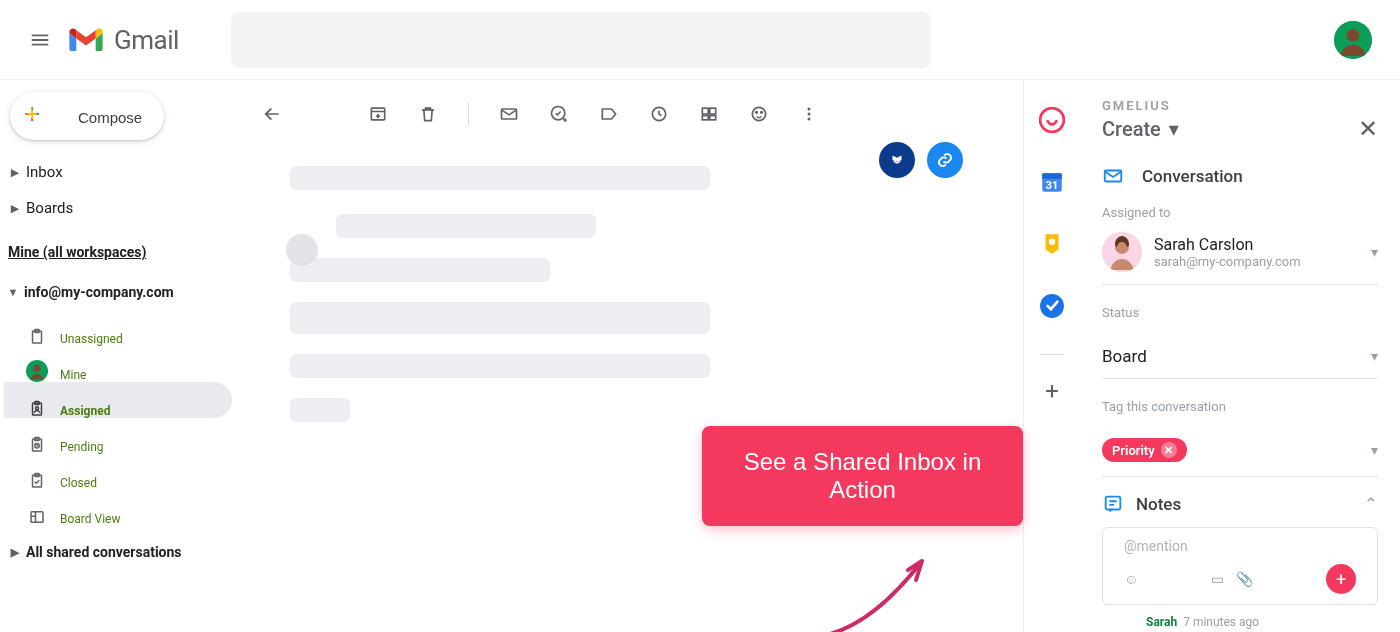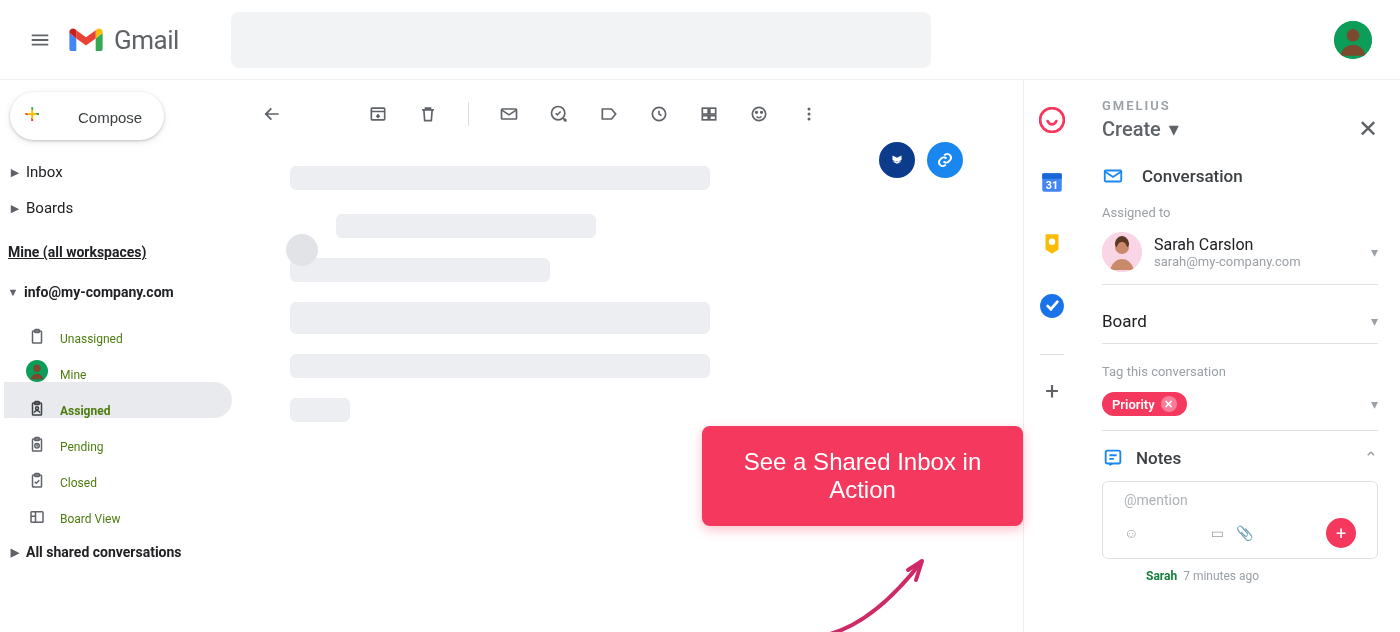--- a/index.html
+++ b/index.html
@@ -77,21 +77,21 @@
 .assigned .nm{font-size:16px;color:#202124;}
 .assigned .em{font-size:13px;color:#9aa0a6;}
 .dd-caret{margin-left:auto;color:#9aa0a6;}
 
 .status-row{display:flex;align-items:center;border-bottom:1px solid #e0e0e0;padding:6px 0 12px;margin-top:20px;cursor:pointer;}
 .status-val{font-size:17px;color:#202124;}
 
 .tag-sec{margin-top:20px;border-bottom:1px solid #e0e0e0;padding-bottom:14px;}
 .tag-pill{display:inline-flex;align-items:center;background:#f5385e;color:#fff;border-radius:14px;padding:4px 10px;font-size:13px;font-weight:600;gap:6px;}
 .tag-pill .x{background:rgba(255,255,255,0.35);width:16px;height:16px;border-radius:50%;display:flex;align-items:center;justify-content:center;font-size:11px;cursor:pointer;}
-.tag-row{display:flex;align-items:center;margin-top:13px;}
+.tag-row{display:flex;align-items:center;margin-top:24px;}
 
 .notes-hd{display:flex;align-items:center;gap:12px;font-size:17px;color:#3c4043;font-weight:500;margin:16px 0 12px;cursor:pointer;}
 .notes-hd svg{width:22px;height:22px;color:#1a87f0;}
 .notes-hd .chev{margin-left:auto;color:#9aa0a6;cursor:pointer;}
 .note-input{border:1px solid #e0e0e0;border-radius:6px;padding:10px 21px;}
 .note-input .ph{color:#aeb3b8;font-size:14px;}
 .note-tb{display:flex;align-items:center;gap:12px;margin-top:10px;color:#9aa0a6;}
 .note-fab{width:30px;height:30px;border-radius:50%;background:#f5385e;color:#fff;display:flex;align-items:center;justify-content:center;margin-left:auto;cursor:pointer;font-size:18px;}
 
 .note-msg{display:flex;gap:10px;margin-top:14px;}
@@ -382,20 +382,21 @@
             <path d="M13 12c0-5 4-8 7-8s7 3 7 8c0 2-1 3-2 3-1-4-3-5-5-5s-4 1-5 5c-1 0-2-1-2-3z" fill="#5a3825"></path>
           </svg>
         </div>
       <div>
         <div class="nm">Sarah Carslon</div>
         <div class="em">sarah@my-company.com</div>
       </div>
       <span class="dd-caret">▾</span>
     </div>
 
+    <div class="pn-label" style="margin-top:20px">Status</div>
     <div class="status-row">
       <span class="status-val">Board</span>
       <span class="dd-caret">▾</span>
     </div>
 
     <div class="tag-sec">
       <div class="pn-label" style="margin-top:0;margin-bottom:10px">Tag this conversation</div>
       <div class="tag-row">
         <span class="tag-pill">
           <span>Priority</span>

